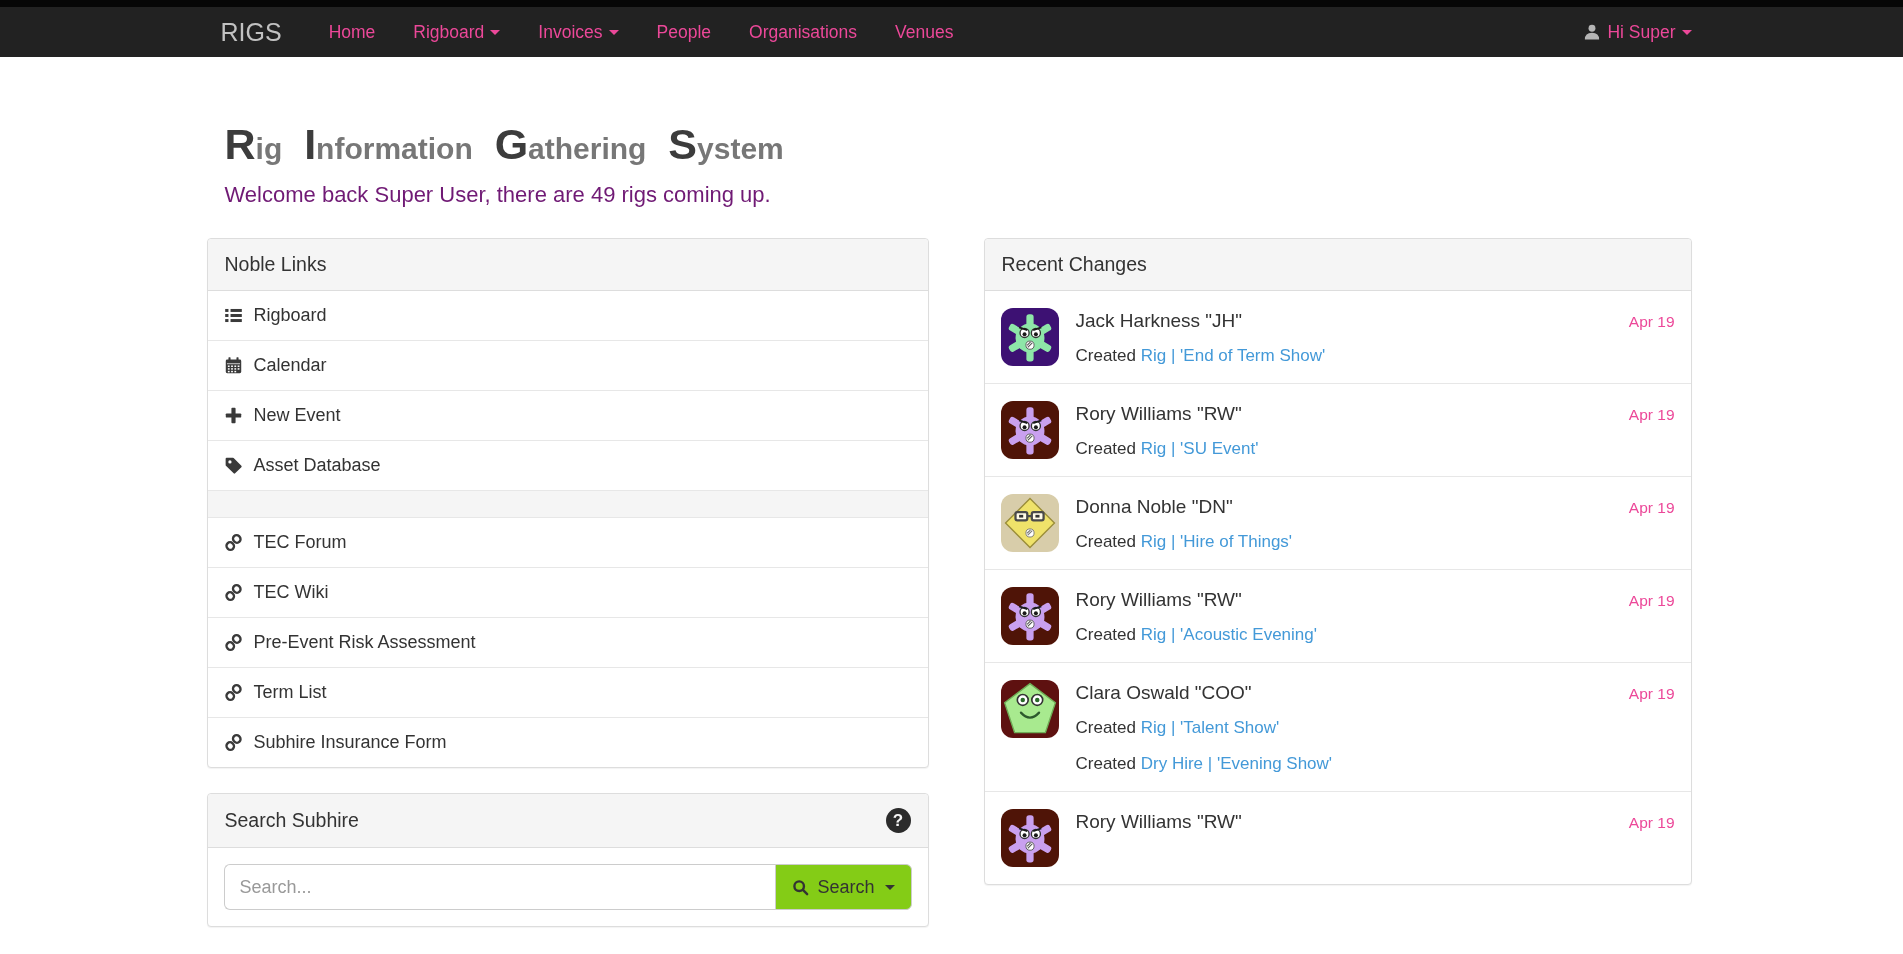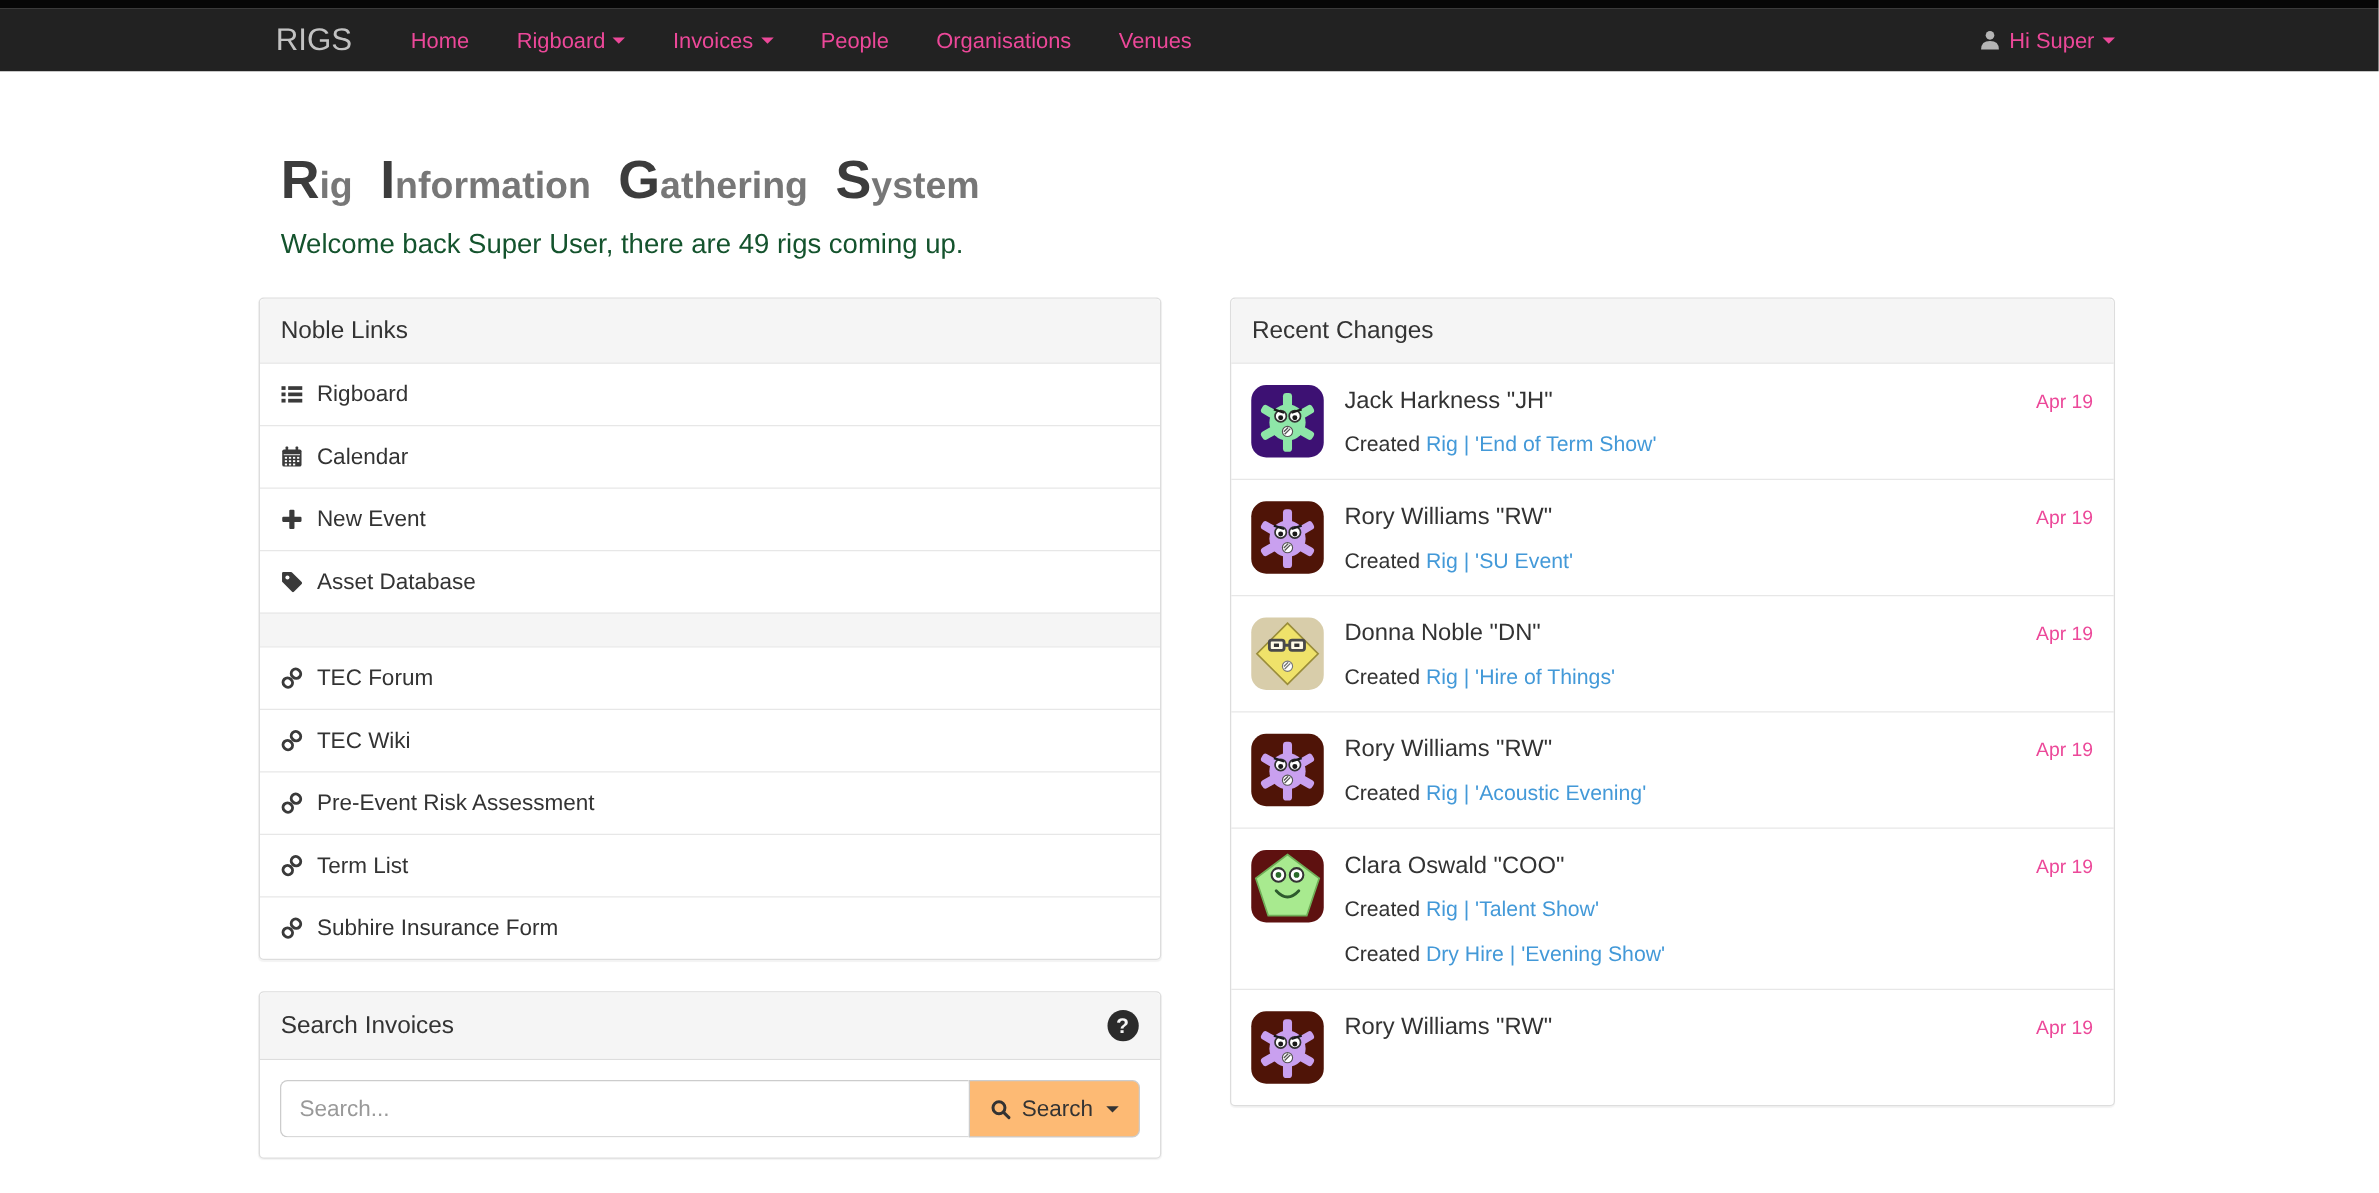--- a/index.html
+++ b/index.html
@@ -19,21 +19,21 @@
   .caret { width: 0; height: 0; border-left: 5px solid transparent; border-right: 5px solid transparent;
            border-top: 5px solid currentColor; display: inline-block; }
   .nav-right { margin-left: auto; }
   .user-icon svg { display: block; }
   
   .container { width: 1490px; margin: 0 auto; }
   h1.site-title { margin: 66px 0 16px 18px; font-weight: 700; line-height: 1; }
   .h-part { margin-right: 13px; }
   .h-big { font-size: 43px; color: #3c3c3c; }
   .h-rest { font-size: 30px; color: #777; }
-  .welcome { margin: 0 0 0 18px; font-size: 22px; color: #14532d; }
+  .welcome { margin: 0 0 0 18px; font-size: 22px; color: #701a75; }
   .columns { display: flex; gap: 55px; margin-top: 30px; }
   .col-left { width: 722px; flex: none; }
   .col-right { width: 708px; flex: none; }
   
   .panel { border: 1px solid #ddd; border-radius: 4px; background: #fff; box-shadow: 0 1px 1px rgba(0,0,0,.05); }
   .panel + .panel { margin-top: 25px; }
   .panel-heading { background: #f5f5f5; border-bottom: 1px solid #ddd; border-radius: 4px 4px 0 0;
                    padding: 14px 17px; font-size: 19.5px; color: #333;
                    display: flex; align-items: center; justify-content: space-between; }
   
@@ -47,21 +47,21 @@
   
   .help-badge { width: 25px; height: 25px; border-radius: 50%; background: #2b2b2b; color: #f5f5f5;
                 font-size: 17px; font-weight: bold; display: flex; align-items: center; justify-content: center;
                 cursor: pointer; }
   .panel-body { padding: 16px; }
   .input-group { display: flex; width: 100%; }
   .search-input { flex: 1; height: 46px; border: 1px solid #ccc; border-right: 0;
                   border-radius: 6px 0 0 6px; padding: 0 15px; font-size: 18px; color: #333;
                   font-family: "Liberation Sans", sans-serif; outline: none; }
   .search-input::placeholder { color: #999; }
-  .search-btn { height: 46px; border: 1px solid #ccc; background: #fdba74; border-radius: 0 6px 6px 0;
+  .search-btn { height: 46px; border: 1px solid #ccc; background: #84cc16; border-radius: 0 6px 6px 0;
                 font-size: 18px; color: #333; padding: 12px 16px; display: flex; align-items: center; gap: 8px;
                 cursor: pointer; font-family: "Liberation Sans", sans-serif; }
   .btn-icon { width: 17px; height: 17px; }
   .btn-icon svg { display: block; width: 100%; height: 100%; }
   .search-btn .caret { border-top-color: #333; margin-left: 2px; }
   
   .rc-item { display: flex; gap: 17px; padding: 17px 16px; }
   .rc-item + .rc-item { border-top: 1px solid #e7e7e7; }
   .avatar { width: 58px; height: 58px; border-radius: 12px; flex: none; overflow: hidden; }
   .avatar svg { display: block; width: 100%; height: 100%; }
@@ -232,21 +232,21 @@
                   <rect x="31" y="7" width="24" height="26" rx="12" transform="rotate(-45 43 20)"></rect>
                 </svg>
             </span>
             <span>Subhire Insurance Form</span>
           </li>
         </ul>
       </div>
 
       <div class="panel">
         <div class="panel-heading">
-          <span>Search Invoices</span>
+          <span>Search Subhire</span>
           <span class="help-badge">?</span>
         </div>
         <div class="panel-body">
           <div class="input-group">
             <input class="search-input" type="text" placeholder="Search..." style="">
             <button class="search-btn">
               <span class="btn-icon">
                 <svg viewBox="0 0 64 64" fill="none" stroke="#333" stroke-width="9">
                     <circle cx="27" cy="27" r="18"></circle>
                     <path d="M41 41 L57 57" stroke-linecap="round"></path>

